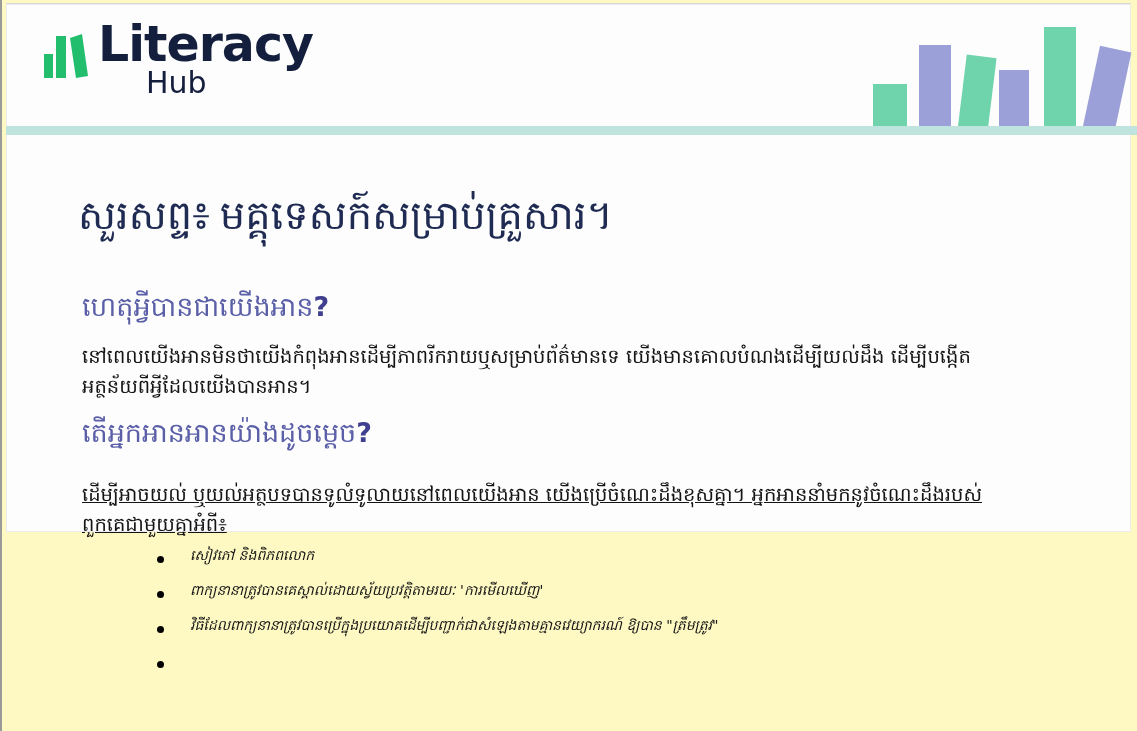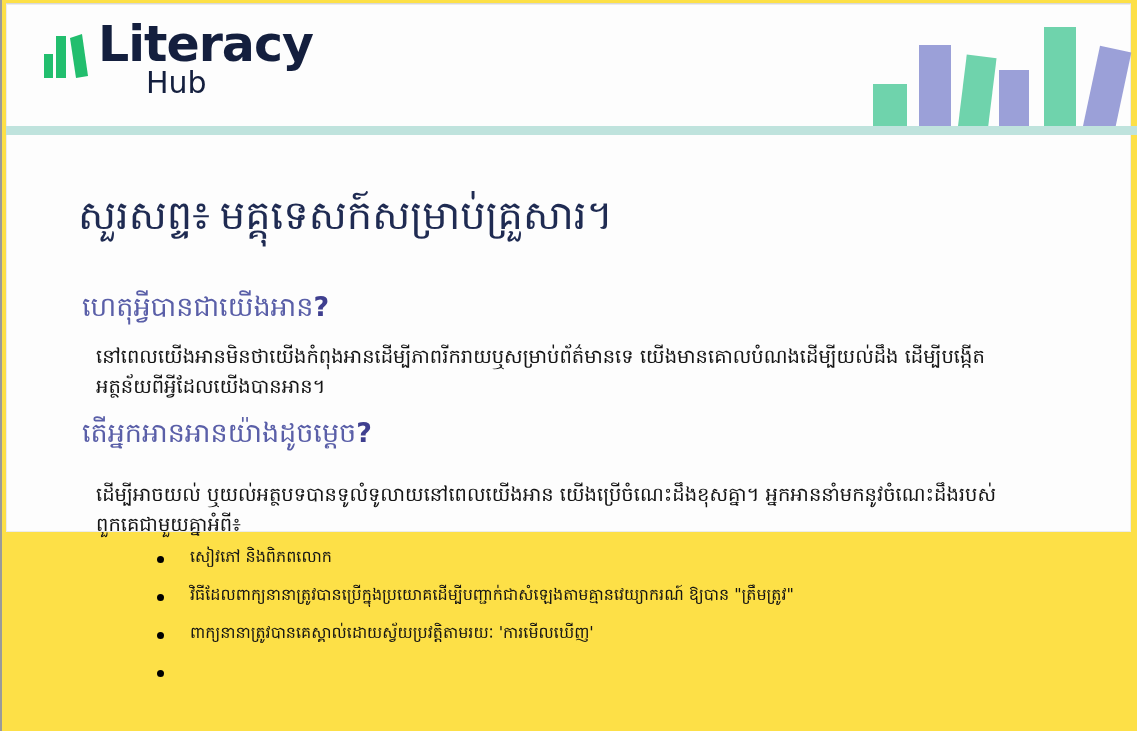--- a/index.html
+++ b/index.html
@@ -9,21 +9,21 @@
     background: #ffffff;
   }
   body {
     font-family: "DejaVu Sans", "Liberation Sans", sans-serif;
   }
 
   #page {
     position: relative;
     width: 1137px;
     height: 731px;
-    background: #fde047;
+    background: #fef9c3;
     overflow: hidden;
   }
 
   
   .page-frame-left {
     position: absolute;
     left: 0; top: 0;
     width: 2px; height: 731px;
     background: #9a9a9a;
   }
@@ -136,45 +136,46 @@
   }
   .section-head .qm {
     font-weight: bold;
     color: #3F3F8F;
   }
   .head-1 { top: 155px; text-align: center; }
   .head-2 { top: 281px; }
 
   .para {
     position: absolute;
-    left: 96px;
+    left: 82px;
     width: 930px;
     font-size: 19.5px;
     line-height: 1.55;
     color: #141414;
   }
   .para-1 { top: 207px; }
-  .para-2 { top: 345px; }
+  .para-2 { top: 345px; text-decoration: underline; }
 
   .bullets {
     position: absolute;
     left: 150px;
     top: 410px;
     width: 880px;
     margin: 0;
     padding: 0;
     list-style: none;
   }
   .bullet-item {
     position: relative;
     padding-left: 40px;
     margin-bottom: 14px;
-    font-size: 16px;
+    font-size: 14px;
     line-height: 1.5;
     color: #141414;
+    font-style: italic;
   }
   .bullet-item .dot {
     position: absolute;
     left: 7px;
     top: 11px;
     width: 7px;
     height: 7px;
     border-radius: 50%;
     background: #000000;
   }
@@ -229,26 +230,26 @@
     </div>
     <div class="para para-2">ដើម្បីអាចយល់ ឬយល់អត្ថបទបានទូលំទូលាយនៅពេលយើងអាន យើងប្រើចំណេះដឹងខុសគ្នា។ អ្នកអាននាំមកនូវចំណេះដឹងរបស់ពួកគេជាមួយគ្នាអំពី៖</div>
 
     <ul class="bullets">
       <li class="bullet-item">
         <span class="dot"></span>
         <span>សៀវភៅ និងពិភពលោក</span>
       </li>
       <li class="bullet-item">
         <span class="dot"></span>
+        <span>ពាក្យនានាត្រូវបានគេស្គាល់ដោយស្វ័យប្រវត្តិតាមរយៈ 'ការមើលឃើញ'</span>
+      </li>
+      <li class="bullet-item">
+        <span class="dot"></span>
         <span>វិធីដែលពាក្យនានាត្រូវបានប្រើក្នុងប្រយោគដើម្បីបញ្ជាក់ជាសំឡេងតាមគ្មានវេយ្យាករណ៍ ឱ្យបាន "ត្រឹមត្រូវ"</span>
       </li>
       <li class="bullet-item">
         <span class="dot"></span>
-        <span>ពាក្យនានាត្រូវបានគេស្គាល់ដោយស្វ័យប្រវត្តិតាមរយៈ 'ការមើលឃើញ'</span>
-      </li>
-      <li class="bullet-item">
-        <span class="dot"></span>
       </li>
     </ul>
 
   </div>
 
 </div>
 
 </body></html>

